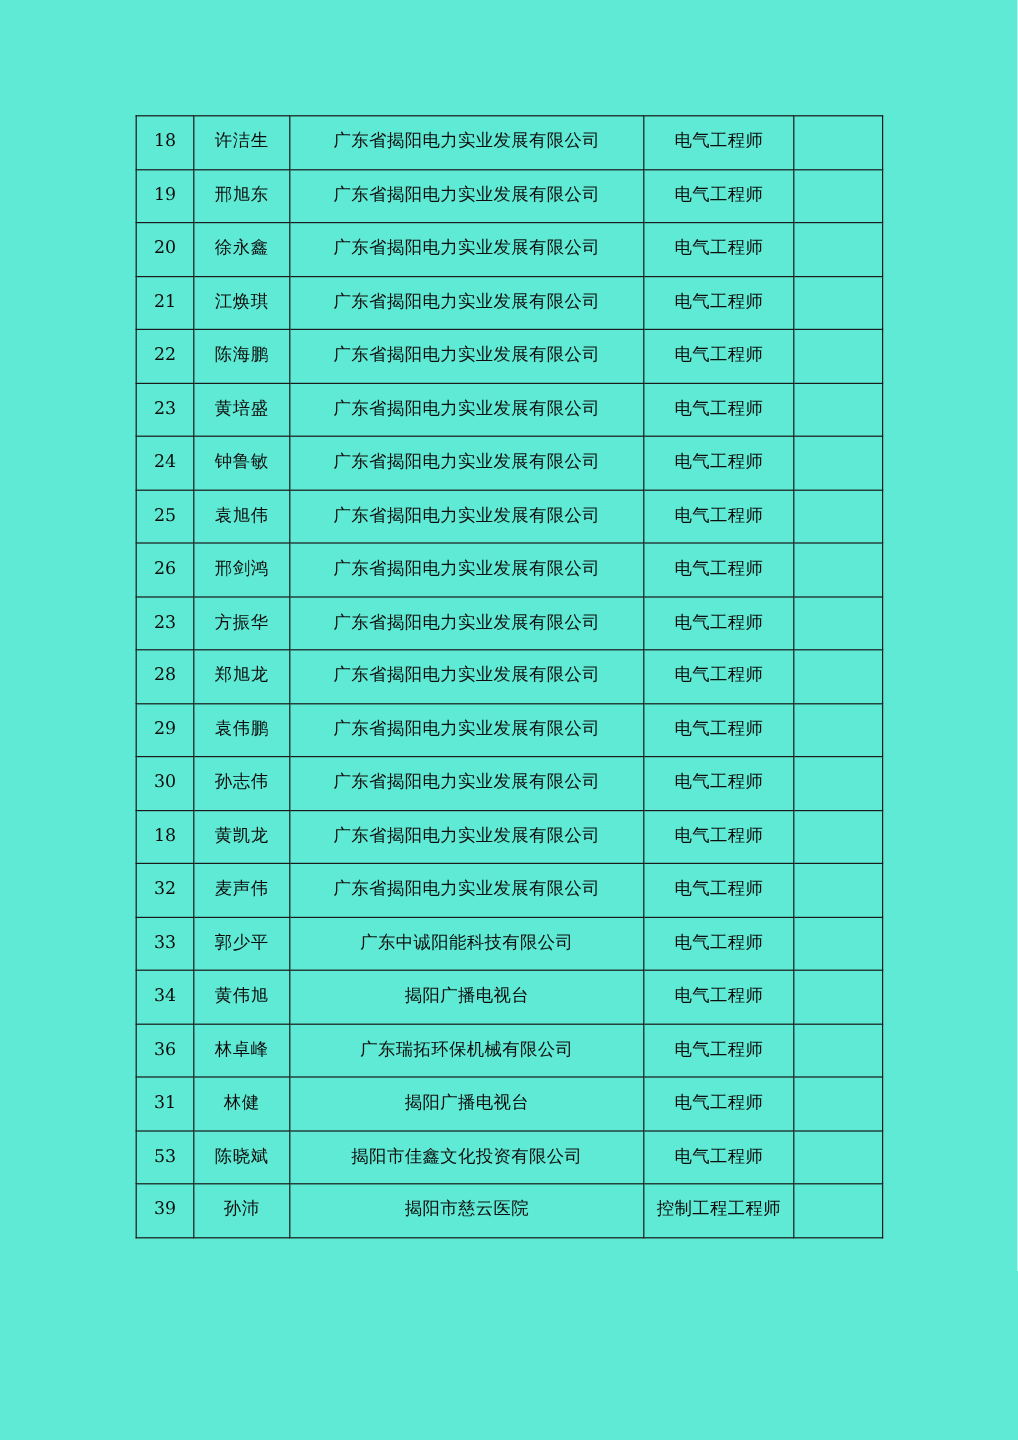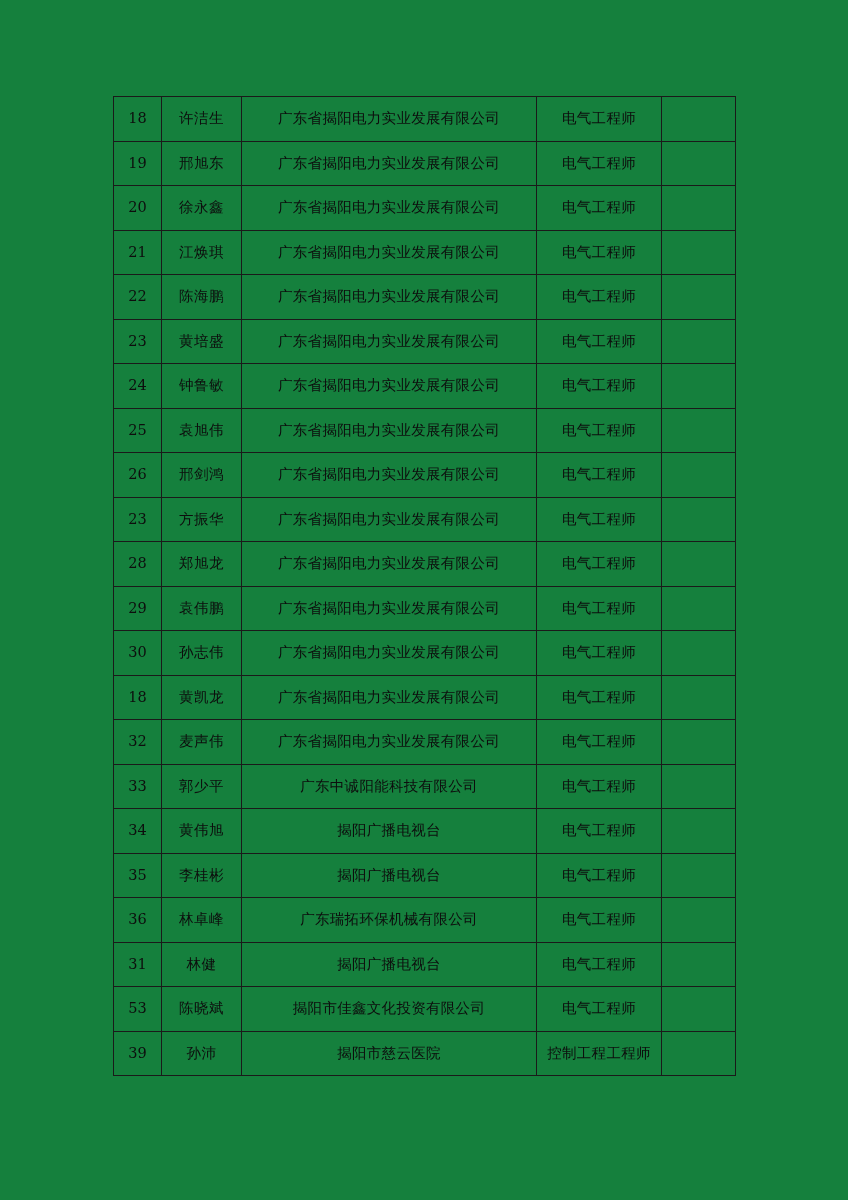--- a/index.html
+++ b/index.html
@@ -14,21 +14,21 @@
     color: #111111;
     position: relative;
     overflow: hidden;
   }
   .page {
     position: absolute;
     left: 0;
     top: 0;
     width: 848px;
     height: 1200px;
-    background: #15803d;
+    background: #5eead4;
   }
   .table-wrap {
     position: absolute;
     left: 113px;
     top: 96px;
     width: 622px;
   }
   table.roster {
     border-collapse: collapse;
     width: 622px;
@@ -184,27 +184,20 @@
             <td class="note"></td>
           </tr>
           <tr>
             <td class="index">34</td>
             <td class="name">黄伟旭</td>
             <td class="org">揭阳广播电视台</td>
             <td class="title">电气工程师</td>
             <td class="note"></td>
           </tr>
           <tr>
-            <td class="index">35</td>
-            <td class="name">李桂彬</td>
-            <td class="org">揭阳广播电视台</td>
-            <td class="title">电气工程师</td>
-            <td class="note"></td>
-          </tr>
-          <tr>
             <td class="index">36</td>
             <td class="name">林卓峰</td>
             <td class="org">广东瑞拓环保机械有限公司</td>
             <td class="title">电气工程师</td>
             <td class="note"></td>
           </tr>
           <tr>
             <td class="index">31</td>
             <td class="name">林健</td>
             <td class="org">揭阳广播电视台</td>

